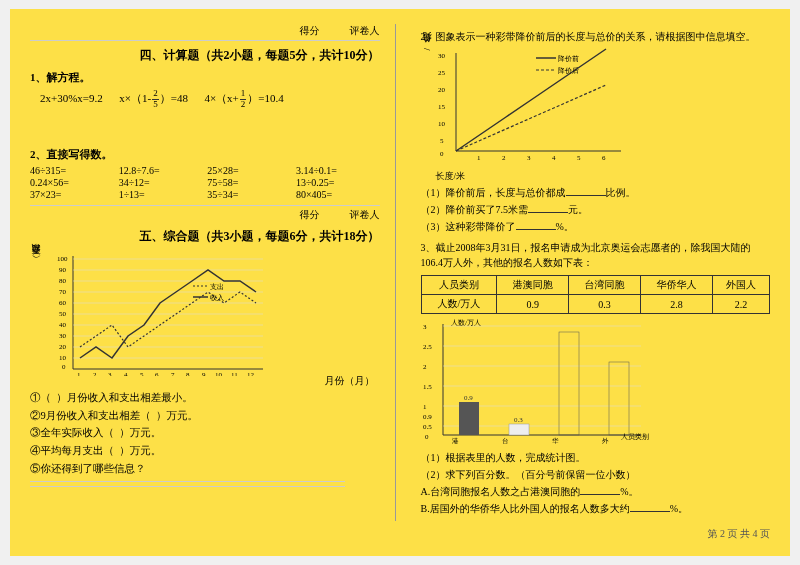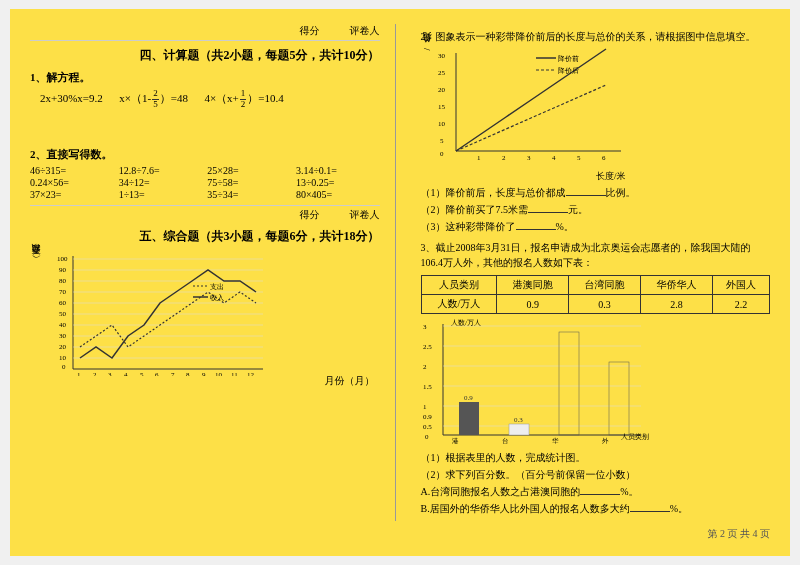--- a/index.html
+++ b/index.html
@@ -239,20 +239,29 @@
 
               <line x1="148" y1="35" x2="163" y2="35" stroke="#333" stroke-width="1.2" stroke-dasharray="2,2"></line>
               <text x="165" y="38" font-size="7">支出</text>
               <line x1="148" y1="46" x2="163" y2="46" stroke="#333" stroke-width="1.5"></line>
               <text x="165" y="49" font-size="7">收入</text>
             </svg>
           </div>
         </div>
         <div style="text-align:right; font-size:10px; margin-right:5px; margin-top:-8px;">月份（月）</div>
 
+        <div style="margin-top:2px;">
+          <div class="q-text">①（&nbsp;&nbsp;）月份收入和支出相差最小。</div>
+          <div class="q-text">②9月份收入和支出相差（&nbsp;&nbsp;）万元。</div>
+          <div class="q-text">③全年实际收入（&nbsp;&nbsp;）万元。</div>
+          <div class="q-text">④平均每月支出（&nbsp;&nbsp;）万元。</div>
+          <div class="q-text">⑤你还得到了哪些信息？</div>
+          <div style="border-bottom:1px solid #ccc; margin:4px 0; width:90%;"></div>
+          <div style="border-bottom:1px solid #ccc; margin:4px 0; width:90%;"></div>
+        </div>
       </div>
     </div>
 
     <div class="right-col">
 
       <div class="sub-section">
         <div class="right-q-text">2、图象表示一种彩带降价前后的长度与总价的关系，请根据图中信息填空。</div>
 
         <div style="display:flex; align-items:flex-start; margin-top:4px;">
           <div style="font-size:9px; writing-mode:vertical-rl; transform:rotate(180deg); margin-right:2px;">总价/元</div>
@@ -279,21 +288,21 @@
               <text x="91" y="112" font-size="7">3</text>
               <text x="116" y="112" font-size="7">4</text>
               <text x="141" y="112" font-size="7">5</text>
               <text x="166" y="112" font-size="7">6</text>
 
               <line x1="100" y1="10" x2="120" y2="10" stroke="#333" stroke-width="1.5"></line>
               <text x="122" y="13" font-size="7">降价前</text>
               <line x1="100" y1="22" x2="120" y2="22" stroke="#333" stroke-width="1.2" stroke-dasharray="3,2"></line>
               <text x="122" y="25" font-size="7">降价后</text>
             </svg>
-            <div style="text-align:right; font-size:9px; margin-right:10px;">长度/米</div>
+            <div style="font-size:9px; margin-right:10px;">长度/米</div>
           </div>
         </div>
 
         <div style="margin-top:2px;">
           <div class="right-q-text">（1）降价前后，长度与总价都成<span class="underline-fill"></span>比例。</div>
           <div class="right-q-text">（2）降价前买了7.5米需<span class="underline-fill"></span>元。</div>
           <div class="right-q-text">（3）这种彩带降价了<span class="underline-fill" style="width:30px;"></span>%。</div>
         </div>
       </div>
 

